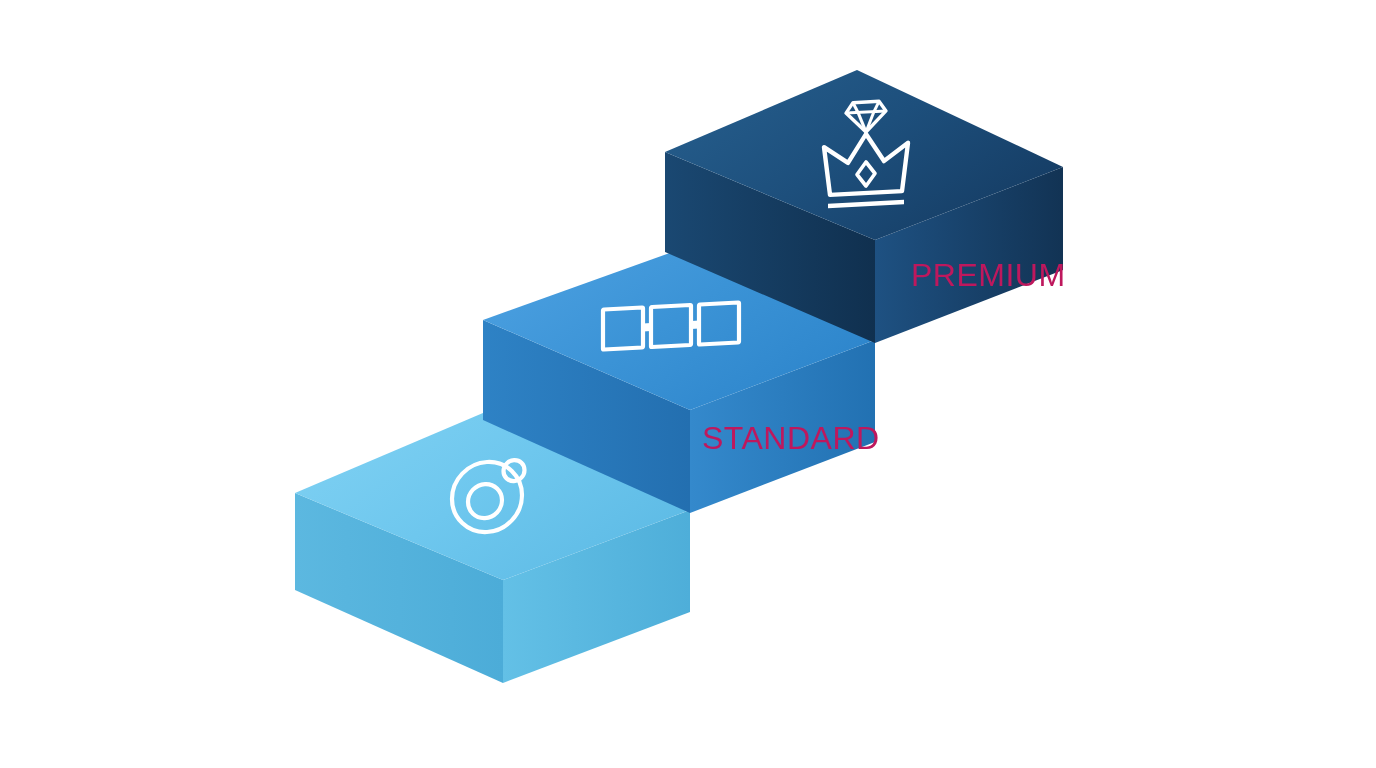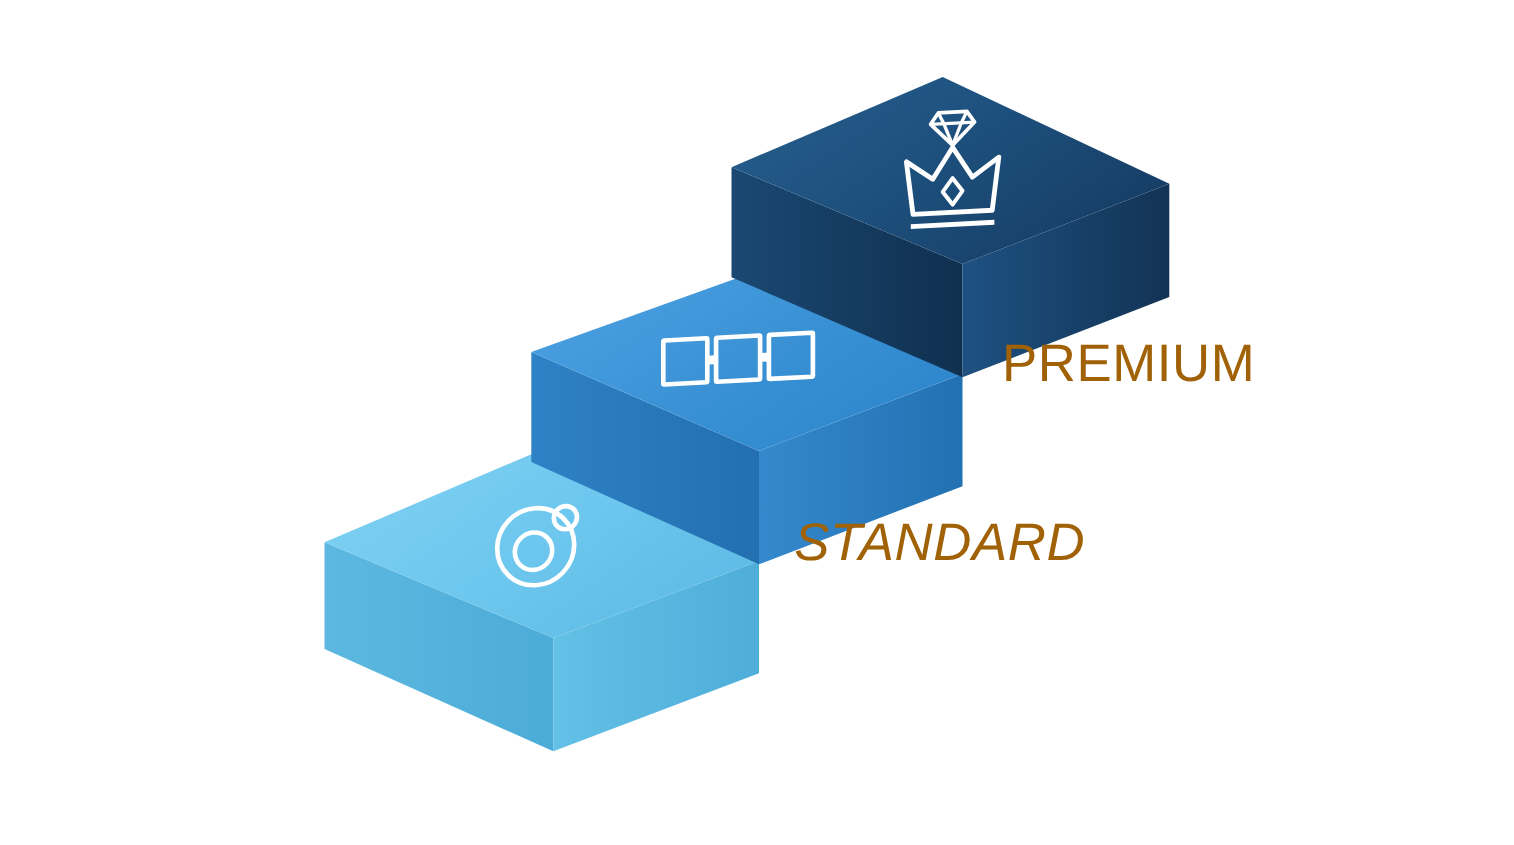--- a/index.html
+++ b/index.html
@@ -23,31 +23,30 @@
   #steps-svg {
     position: absolute;
     left: 0;
     top: 0;
     width: 1376px;
     height: 768px;
     display: block;
   }
   .step-label {
     position: absolute;
-    color: #a16207;
+    color: #be185d;
     font-family: "Liberation Sans", sans-serif;
     font-weight: 400;
     letter-spacing: 0.5px;
     white-space: nowrap;
     line-height: 1;
-    font-size: 48px;
-    margin-top: 48px;
+    font-size: 32px;
   }
   .label-basic   { left: 545px; top: 593px; }
-  .label-standard{ left: 722px; top: 422px; font-style: italic; }
+  .label-standard{ left: 702px; top: 422px; }
   .label-premium { left: 911px; top: 259px; }
 </style>
 </head>
 <body>
 
 <div id="stage">
 
   <svg id="steps-svg" viewBox="0 0 1376 768" xmlns="http://www.w3.org/2000/svg">
     <defs>
       <linearGradient id="gradBasicTop" x1="0" y1="0" x2="1" y2="0.6">

